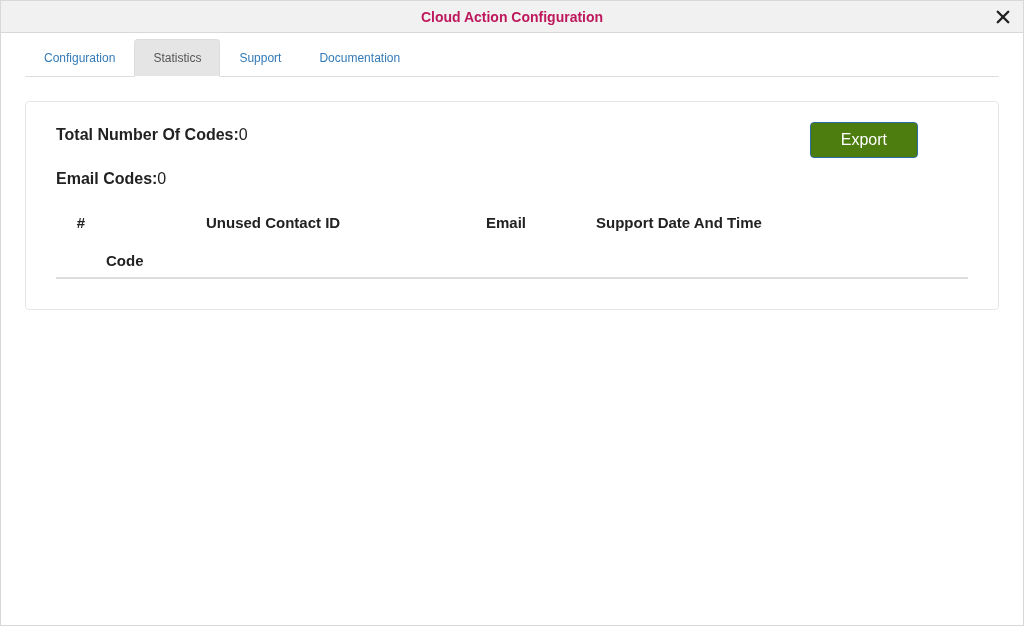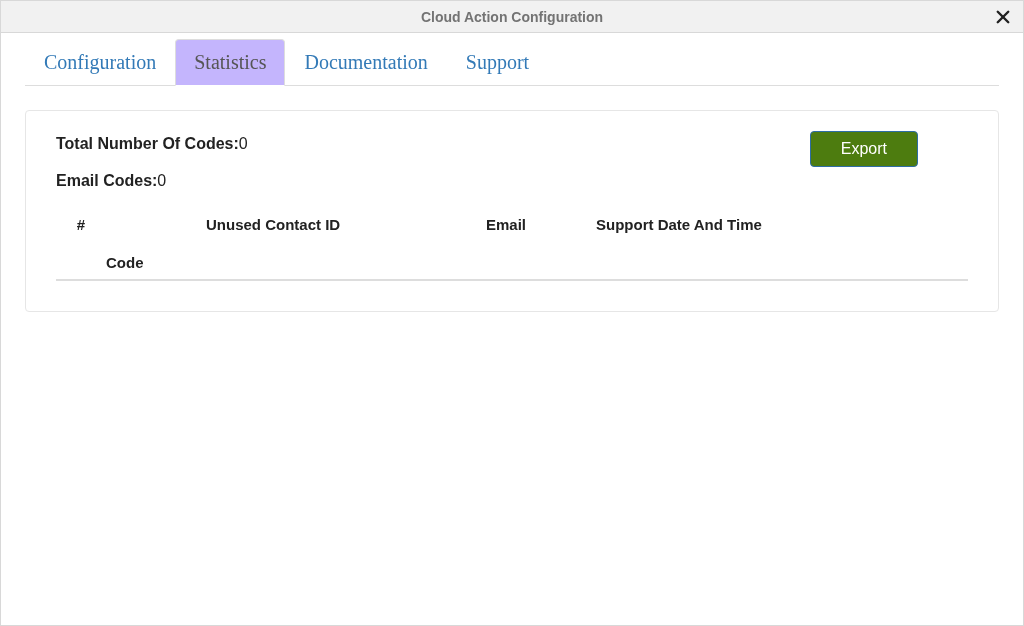--- a/index.html
+++ b/index.html
@@ -26,21 +26,21 @@
       border-bottom: 1px solid #d8d8d8;
       height: 32px;
       display: flex;
       align-items: center;
       justify-content: center;
       position: relative;
     }
     .modal-title {
       font-size: 14px;
       font-weight: 700;
-      color: #737373;
+      color: #be185d;
     }
     .close-btn {
       position: absolute;
       right: 8px;
       top: 50%;
       transform: translateY(-50%);
       width: 24px;
       height: 24px;
       display: flex;
       align-items: center;
@@ -57,50 +57,49 @@
       padding: 6px 24px 24px 24px;
       background: #fff;
     }
     .tabs {
       display: flex;
       border-bottom: 1px solid #ddd;
       margin-bottom: 24px;
     }
     .tab {
       padding: 11px 18px;
-      font-size: 20px;
+      font-size: 12px;
       color: #337ab7;
       cursor: pointer;
       border: 1px solid transparent;
       border-bottom: none;
       margin-bottom: -1px;
       background: transparent;
-      font-family: Liberation Serif, serif;
     }
     .tab.active {
       color: #555;
-      background: #c4b5fd;
+      background: #e5e5e5;
       border: 1px solid #ddd;
       border-bottom-color: #fff;
       border-radius: 4px 4px 0 0;
     }
     .panel {
       border: 1px solid #e6e6e6;
       border-radius: 4px;
       padding: 20px 30px 30px 30px;
     }
     .stats-row {
       display: flex;
       justify-content: space-between;
       align-items: flex-start;
     }
     .stats-block {
       display: flex;
       flex-direction: column;
-      gap: 19px;
+      gap: 26px;
       padding-top: 4px;
     }
     .stat-line {
       font-size: 16px;
       color: #222;
     }
     .stat-line b {
       font-weight: 700;
     }
     .export-btn {
@@ -141,22 +140,22 @@
         <line x1="5" y1="5" x2="19" y2="19"></line>
         <line x1="19" y1="5" x2="5" y2="19"></line>
       </svg>
     </div>
   </div>
 
   <div class="modal-body">
     <div class="tabs">
       <div class="tab">Configuration</div>
       <div class="tab active">Statistics</div>
+      <div class="tab">Support</div>
       <div class="tab">Documentation</div>
-      <div class="tab">Support</div>
     </div>
 
     <div class="panel">
       <div class="stats-row">
         <div class="stats-block">
           <div class="stat-line">
             <b>Total Number Of Codes:</b><span>0</span>
           </div>
           <div class="stat-line">
             <b>Email Codes:</b><span>0</span>

